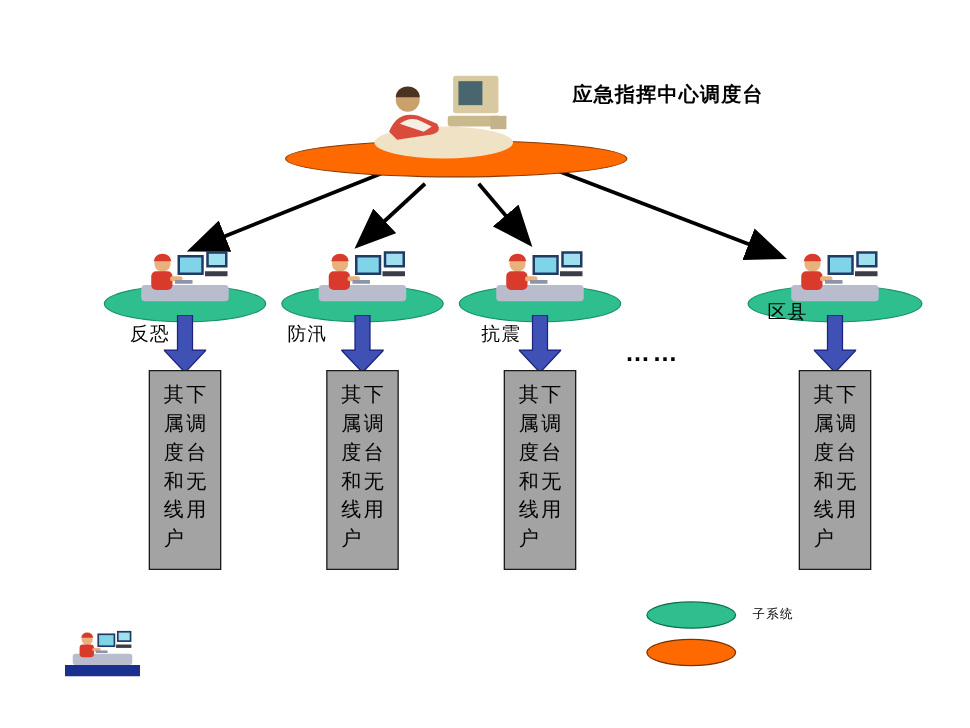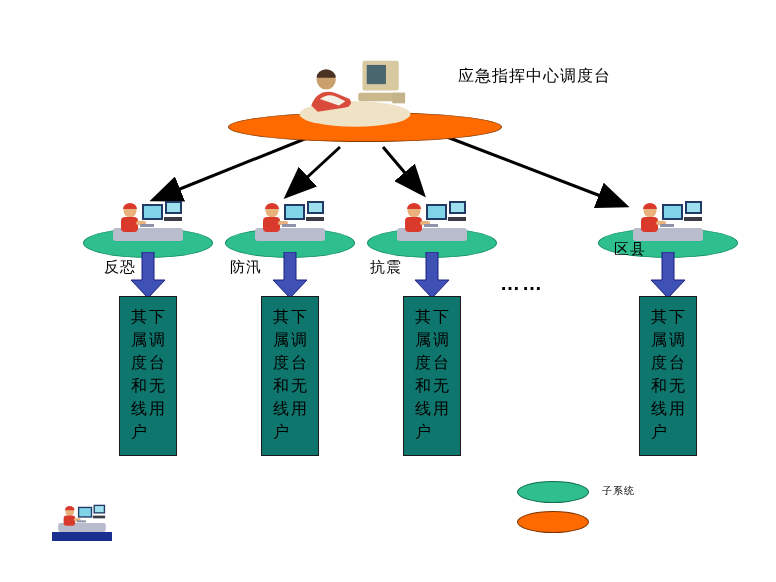--- a/index.html
+++ b/index.html
@@ -2,26 +2,26 @@
 <html><head>
 <meta charset="utf-8">
 <style>
   * { margin:0; padding:0; box-sizing:border-box; }
   html,body { background:#ffffff; font-family:"Liberation Sans", sans-serif; color:#000; }
   .stage { position:relative; width:776px; height:582px; background:#fff; overflow:hidden; }
   .abs { position:absolute; }
   .ellipse { border-radius:50%; }
   .hub-ellipse { background:#ff6a00; border:1px solid #8a3c00; }
   .sub-ellipse { background:#2fbf8f; border:1px solid #17906a; }
-  .title { font-size:16px; font-weight:normal; letter-spacing:1px; }
+  .title { font-size:16px; font-weight:bold; letter-spacing:1px; }
   .sub-label { font-size:15px; letter-spacing:1px; }
   .dots { font-size:20px; font-weight:bold; letter-spacing:2px; }
   .sub-box {
     width:58px; height:160px;
-    background:#0f766e; border:1px solid #1a1a1a;
+    background:#a3a3a3; border:1px solid #1a1a1a;
     font-size:16px; line-height:23px; letter-spacing:2px;
     padding:8px 0 0 11px; word-break:break-all;
   }
   .legend-label { font-size:10px; letter-spacing:1px; }
   .caption { font-size:14px; font-weight:bold; letter-spacing:1px; }
   svg { display:block; }
   .overlay { pointer-events:none; }
 </style>
 </head>
 <body>
@@ -92,21 +92,21 @@
   <div class="abs sub-label" style="left:230px;top:258px">防汛</div>
   <svg class="abs" style="left:273px;top:252px" width="34" height="46">
     <polygon points="11,0 23,0 23,28 34,28 17,46 0,28 11,28" fill="#3f51b5" stroke="#1a237e" stroke-width="1"></polygon>
   </svg>
   <div class="abs sub-box" style="left:261px;top:296px">其下属调度台和无线用户</div>
 
   <div class="abs ellipse sub-ellipse" style="left:367px;top:228px;width:130px;height:30px"></div>
   <svg class="abs" style="left:396px;top:197px" width="72" height="50" viewBox="0 0 72 50">
       <use href="#sym-operator"></use>
     </svg>
-  <div class="abs sub-label" style="left:370px;top:258px">抗震</div>
+  <div class="abs sub-label" style="left:385px;top:258px">抗震</div>
   <svg class="abs" style="left:415px;top:252px" width="34" height="46">
     <polygon points="11,0 23,0 23,28 34,28 17,46 0,28 11,28" fill="#3f51b5" stroke="#1a237e" stroke-width="1"></polygon>
   </svg>
   <div class="abs sub-box" style="left:403px;top:296px">其下属调度台和无线用户</div>
 
   <div class="abs dots" style="left:500px;top:272px">……</div>
 
   <div class="abs ellipse sub-ellipse" style="left:598px;top:228px;width:140px;height:30px"></div>
   <svg class="abs" style="left:632px;top:197px" width="72" height="50" viewBox="0 0 72 50">
       <use href="#sym-operator"></use>

